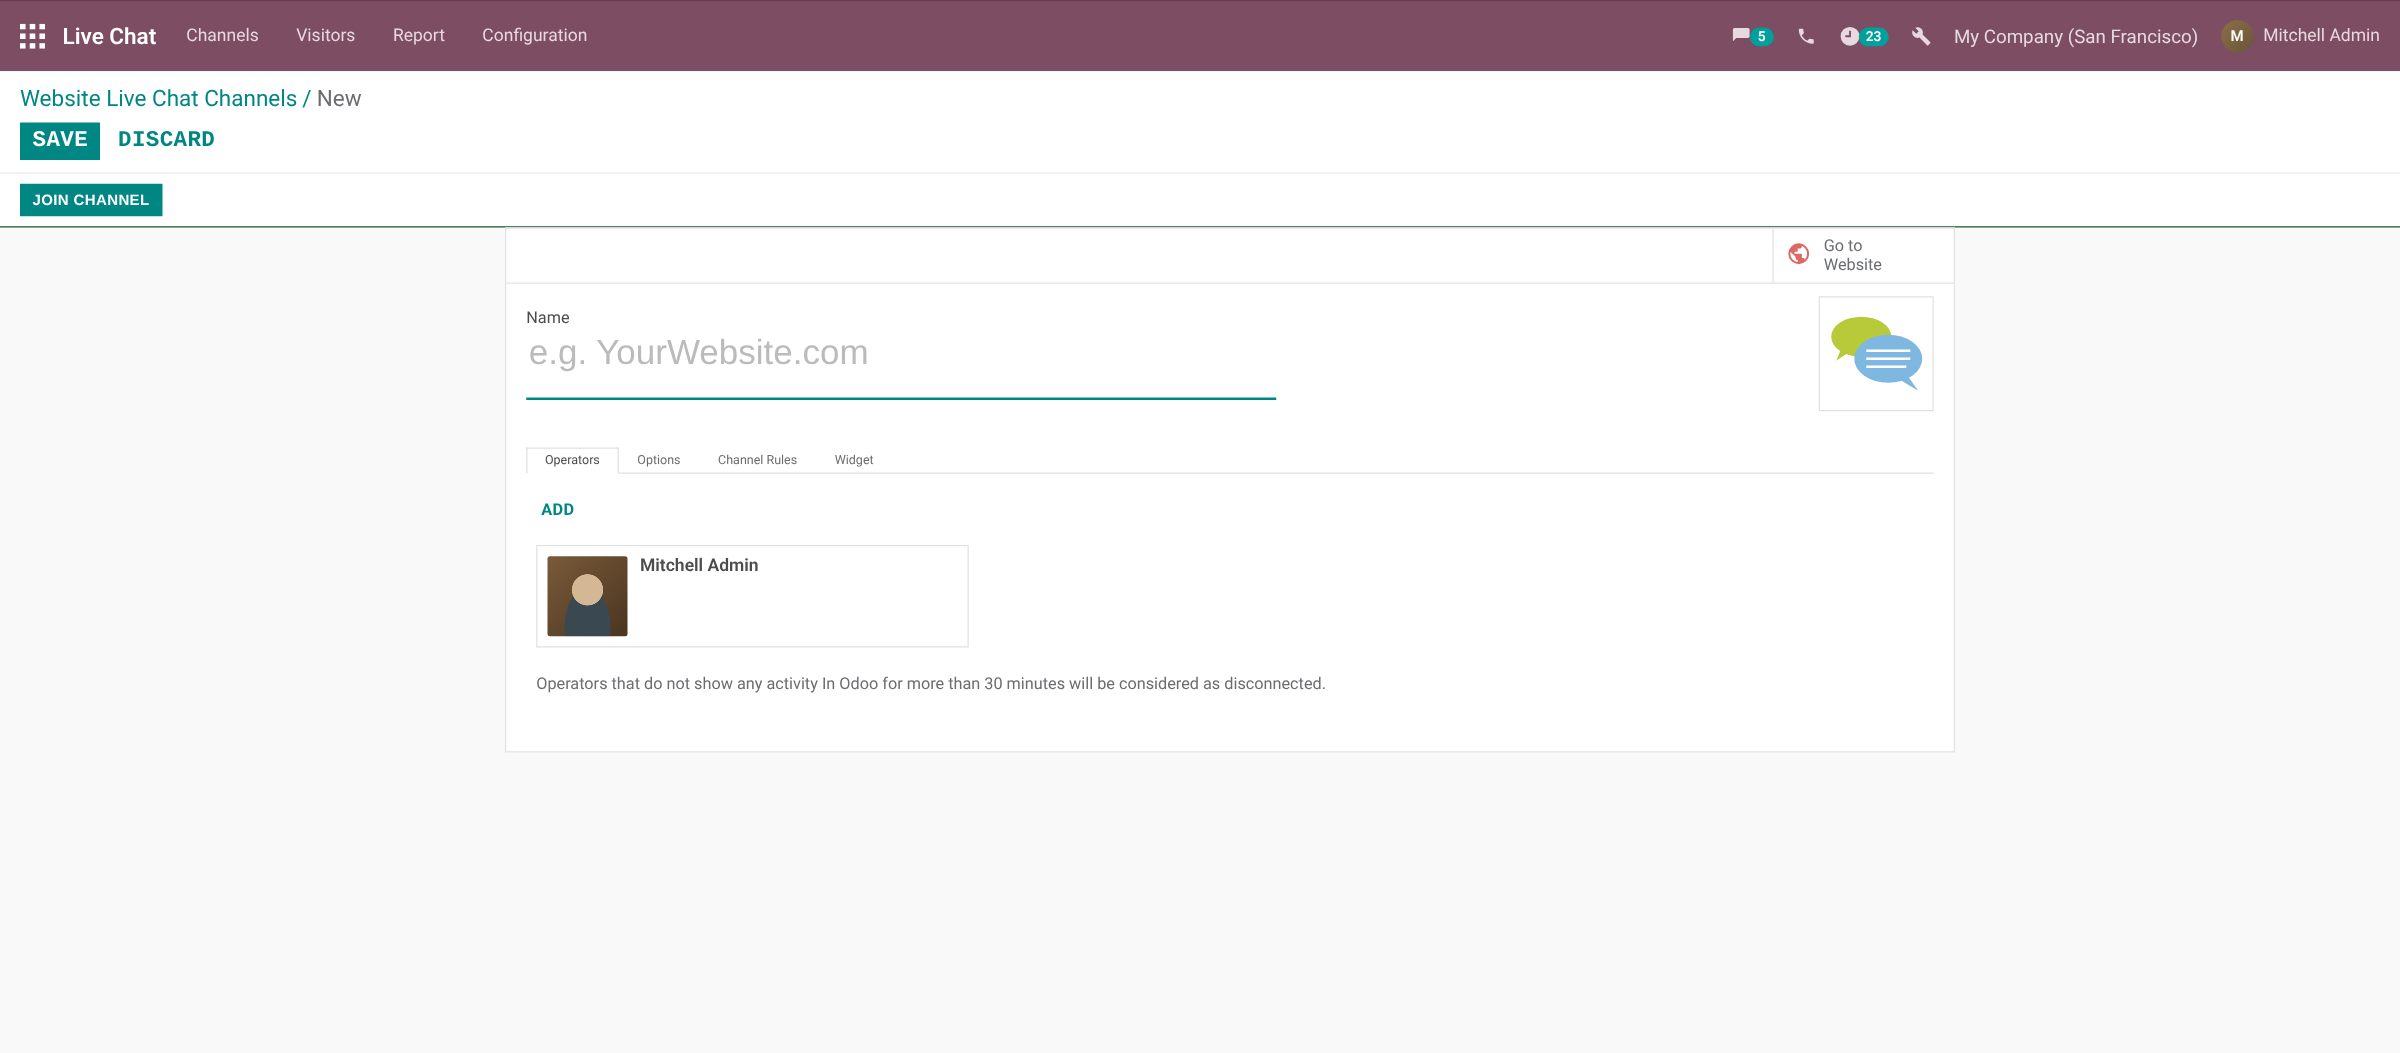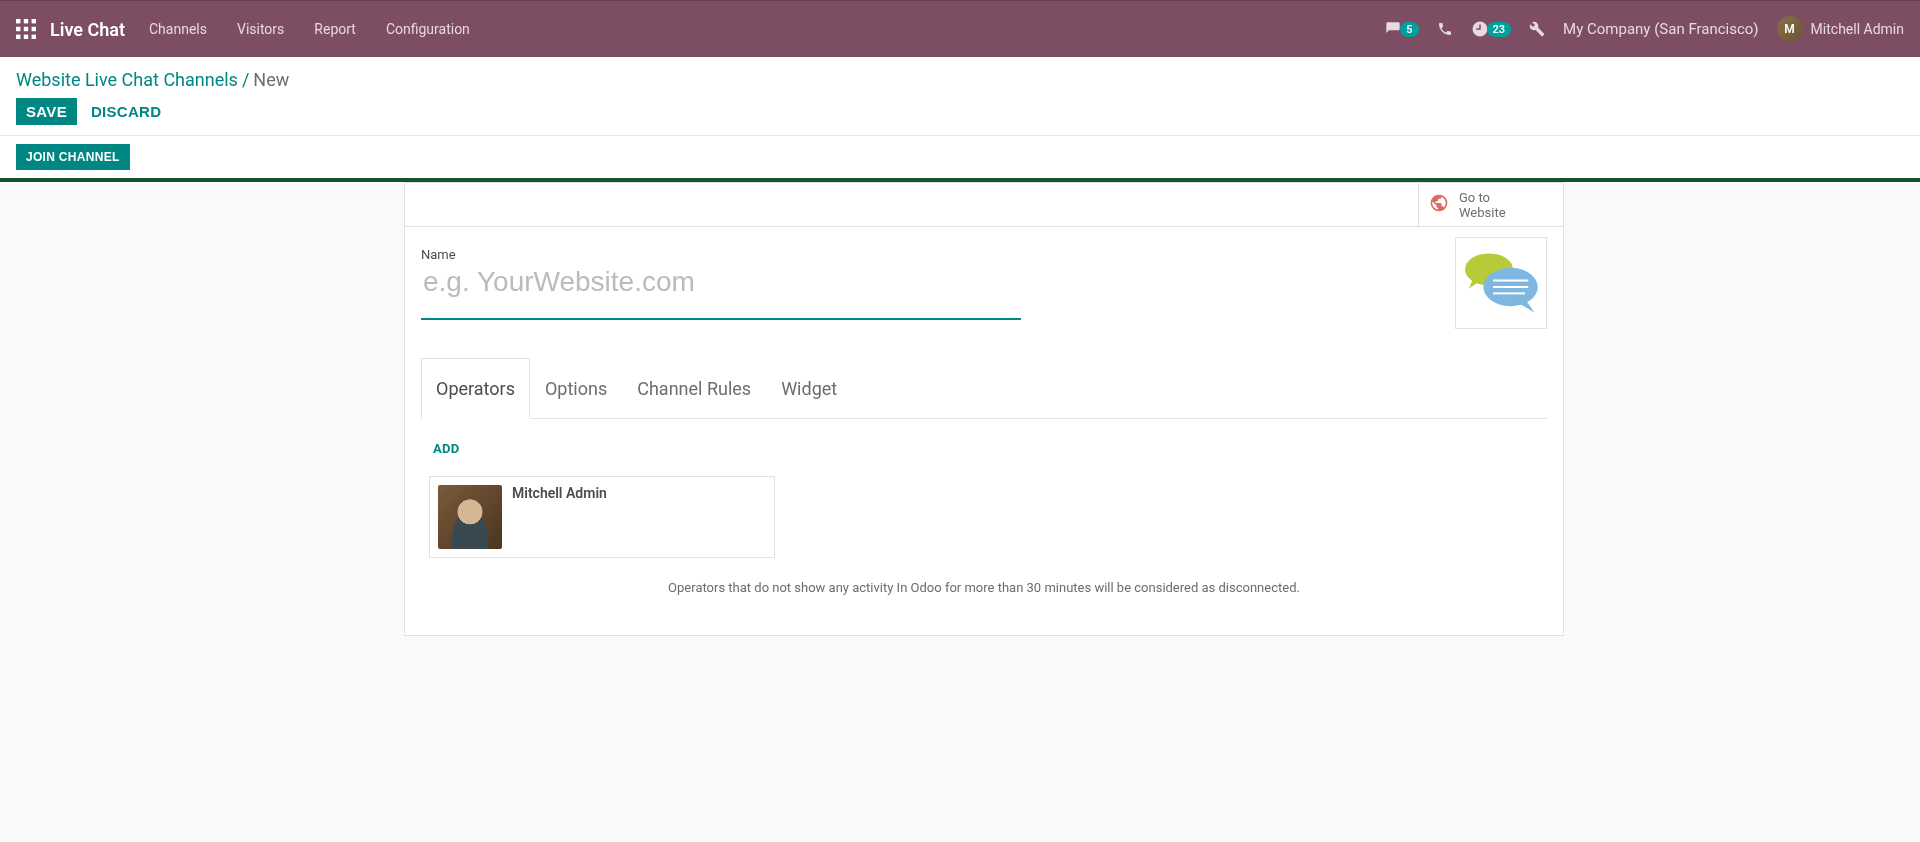--- a/index.html
+++ b/index.html
@@ -18,55 +18,55 @@
 .company-name { color: #e8d9e0; font-size: 15px; cursor: pointer; }
 .user-menu { display: flex; align-items: center; gap: 8px; cursor: pointer; }
 .user-avatar { width: 26px; height: 26px; border-radius: 50%; background: linear-gradient(135deg,#8b6f47 0%,#6b5537 100%); display:flex; align-items:center; justify-content:center; color:#fff; font-size:12px; font-weight:600; }
 .user-name { color: #e8d9e0; }
 
 .control-panel { background: #fff; padding: 12px 16px 10px; border-bottom: 1px solid #e5e5e5; }
 .breadcrumb { font-size: 18px; color: #6b6d70; margin-bottom: 8px; }
 .breadcrumb a { color: #008784; text-decoration: none; cursor: pointer; }
 .breadcrumb .sep { color: #008784; margin: 0 4px; }
 .cp-buttons { display: flex; align-items: center; gap: 4px; }
-.btn { padding: 5px 10px; font-size: 15px; font-weight: 600; cursor: pointer; border: none; background: none; }
+.btn { padding: 5px 10px; font-size: 18px; font-weight: 600; cursor: pointer; border: none; background: none; font-family: Liberation Mono, monospace; }
 .btn-primary { background: #008784; color: #fff; letter-spacing: 0.3px; }
 .btn-secondary { color: #008784; letter-spacing: 0.3px; }
 
-.status-bar { background: #fff; padding: 8px 16px; border-bottom: 4px solid #14532d; }
+.status-bar { background: #fff; padding: 8px 16px; border-bottom: 1px solid #14532d; }
 .btn-join { background: #008784; color: #fff; font-size: 12px; font-weight: 700; padding: 6px 10px; border: none; letter-spacing: 0.3px; cursor: pointer; }
 
 .form-sheet-bg { padding: 0 0 24px; display: flex; justify-content: center; }
 .form-sheet { width: 1160px; background: #fff; border: 1px solid #dee2e6; margin-top: 0; position: relative; min-height: 420px; margin-left: 48px; }
 
 .button-box { display: flex; justify-content: flex-end; border-bottom: 1px solid #dee2e6; height: 44px; }
 .stat-button { border-left: 1px solid #dee2e6; width: 145px; display: flex; align-items: center; padding: 0 10px; gap: 10px; cursor: pointer; }
 .stat-icon { color: #dc6965; }
 .stat-text { color: #6b6d70; font-size: 13px; line-height: 15px; }
 
 .form-body { padding: 20px 16px 24px; position: relative; }
 .name-label { font-weight: 400; font-size: 13px; color: #4c4c4c; margin-bottom: 2px; }
 .name-input { width: 600px; font-size: 28px; color: #4c4c4c; border: none; border-bottom: 2px solid #008784; outline: none; padding: 2px 0 20px 2px; background: transparent; }
 .name-input::placeholder { color: #bbb; }
 
 .image-box { position: absolute; top: 10px; right: 16px; width: 92px; height: 92px; border: 1px solid #dee2e6; display:flex; align-items:center; justify-content:center; }
 
 .tabs { display: flex; border-bottom: 1px solid #dee2e6; margin-top: 38px; }
-.tab { padding: 19px 14px; font-size: 18px; color: #6b6d70; cursor: pointer; border: 1px solid transparent; border-bottom: none; margin-bottom: -1px; }
+.tab { padding: 4px 14px; font-size: 10px; color: #6b6d70; cursor: pointer; border: 1px solid transparent; border-bottom: none; margin-bottom: -1px; }
 .tab.active { color: #4c4c4c; border-color: #dee2e6; background: #fff; border-bottom: 1px solid #fff; }
 
 .tab-pane { padding: 16px 8px; }
 .add-link { color: #008784; font-size: 13px; font-weight: 700; letter-spacing: 0.3px; cursor: pointer; padding: 6px 4px; display: inline-block; }
 
 .kanban-card { border: 1px solid #dee2e6; width: 346px; padding: 8px; display: flex; gap: 10px; margin-top: 14px; }
 .kanban-avatar { width: 64px; height: 64px; background: linear-gradient(135deg,#7a5a3a 0%, #4a3520 100%); border-radius: 2px; position: relative; overflow: hidden; }
 .kanban-avatar::after { content:''; position:absolute; inset:0; background: radial-gradient(circle at 50% 42%, #d4b896 0%, #d4b896 25%, transparent 26%), radial-gradient(ellipse at 50% 90%, #3a4852 0%, #3a4852 40%, transparent 41%); }
 .kanban-name { font-weight: 600; font-size: 14px; color: #4c4c4c; }
 
-.help-text { color: #6b6d70; font-size: 13px; margin-top: 22px; text-align: center; }
+.help-text { color: #6b6d70; font-size: 13px; margin-top: 22px; }
 
 .icon-svg { fill: currentColor; }
 </style>
 </head>
 <body>
 
 <div class="top-nav">
   <div class="apps-icon">
     <svg viewBox="0 0 18 18">
         <rect x="0" y="0" width="4" height="4" fill="#fff"></rect>

